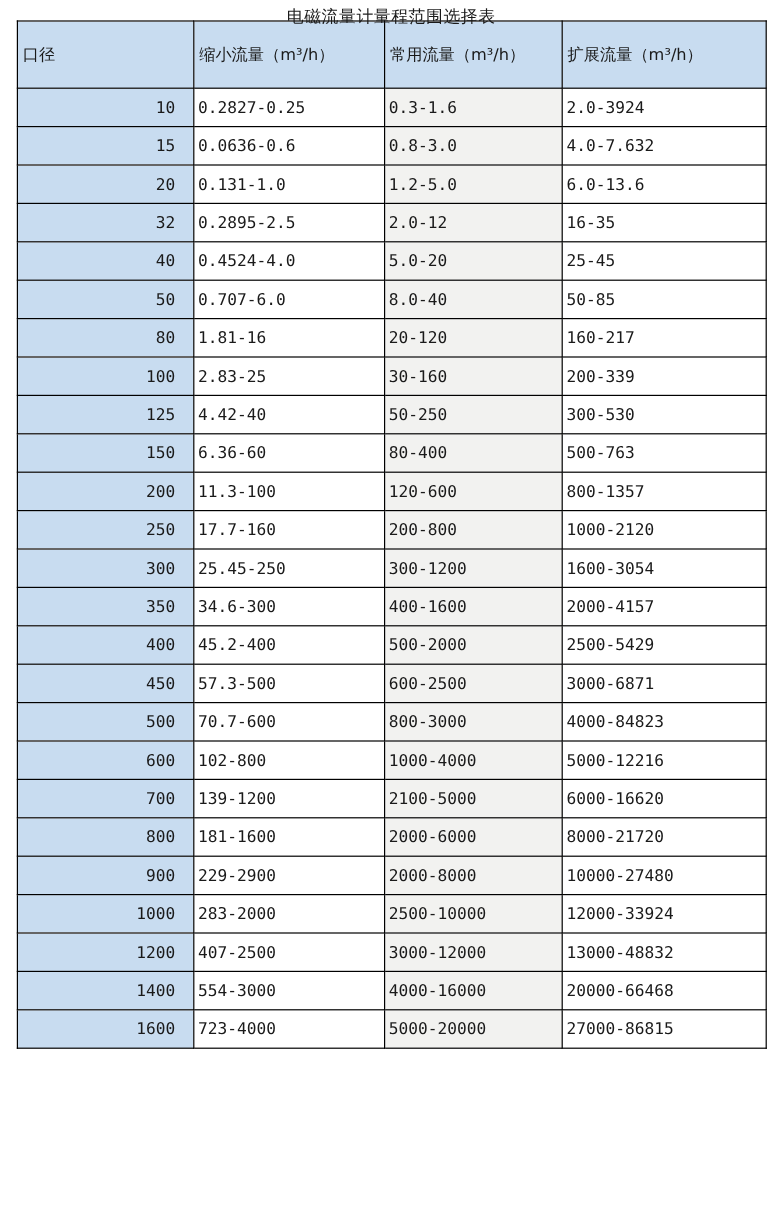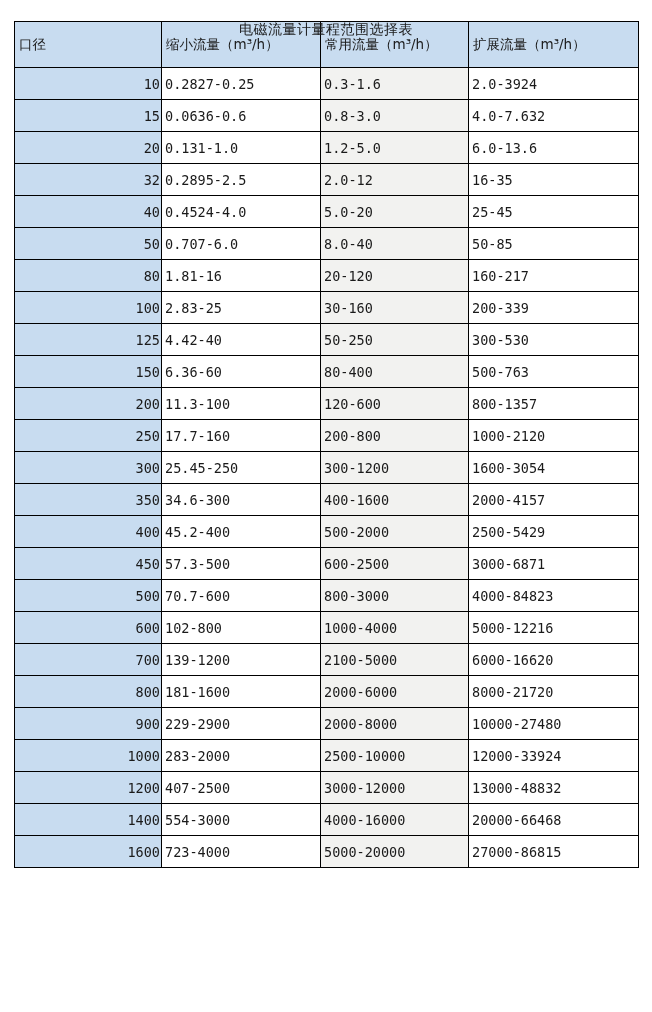--- a/index.html
+++ b/index.html
@@ -14,56 +14,56 @@
     width: 652px;
     height: 1012px;
     font-family: "DejaVu Sans Mono", "Liberation Mono", monospace;
     color: var(--text);
     overflow: hidden;
   }
   .page-title {
     text-align: center;
     font-size: 14px;
     font-family: "DejaVu Sans", "Liberation Sans", sans-serif;
-    padding-top: 21px;
+    padding-top: 5px;
     height: 17px;
     letter-spacing: 0.5px;
   }
   table.flow-table {
     margin-left: 14px;
     width: 624px;
     border-collapse: collapse;
     table-layout: fixed;
   }
   .flow-table th, .flow-table td {
     border: 1px solid var(--border);
     font-size: 13.5px;
     font-weight: normal;
     vertical-align: middle;
     overflow: hidden;
     white-space: nowrap;
   }
   .flow-table th {
-    height: 46px;
+    height: 56px;
     background: var(--blue);
     text-align: left;
     padding-left: 4px;
     font-family: "DejaVu Sans", "Liberation Sans", sans-serif;
     font-size: 13.5px;
   }
   .flow-table td {
     height: 32px;
     text-align: left;
     padding-left: 3px;
     background: #ffffff;
   }
   .flow-table td.col-diameter {
     background: var(--blue);
     text-align: right;
-    padding-right: 1px;
+    padding-right: 15px;
     padding-left: 0;
   }
   .flow-table td.col-common {
     background: var(--gray);
   }
   col.c1 { width: 147px; }
   col.c2 { width: 159px; }
   col.c3 { width: 148px; }
   col.c4 { width: 170px; }
 </style>

